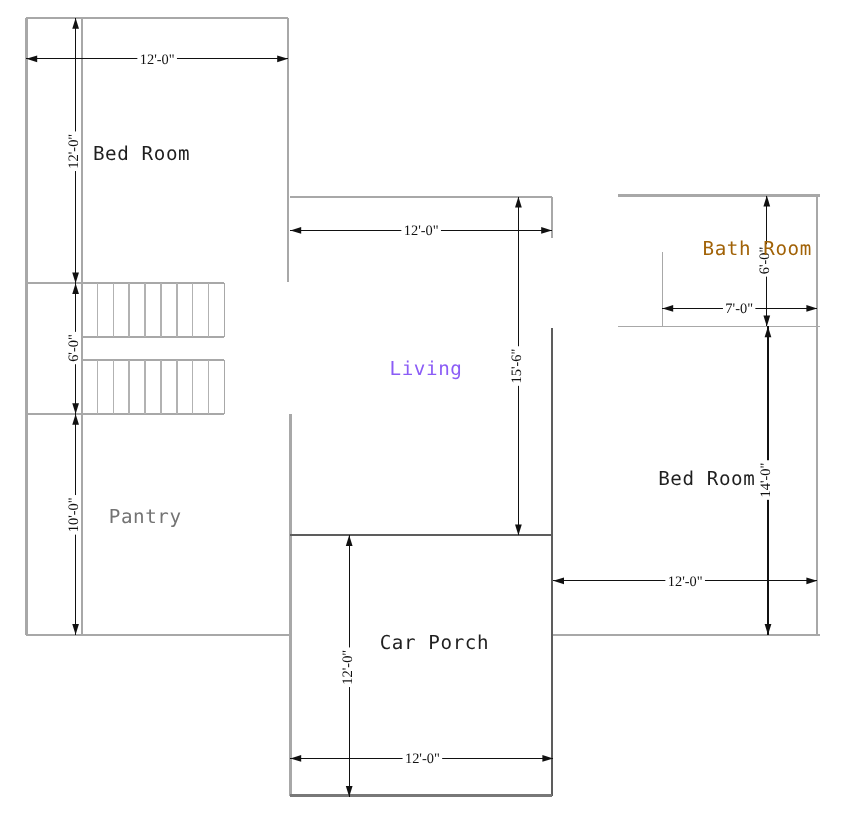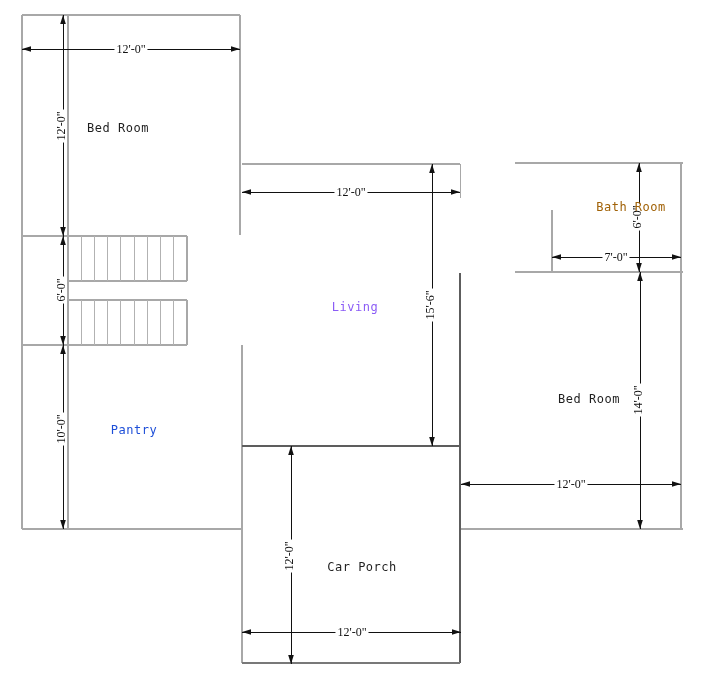--- a/index.html
+++ b/index.html
@@ -8,21 +8,21 @@
     width:715px;height:681px;
     background:#ffffff;
     overflow:hidden;
     font-family:"DejaVu Sans Mono", monospace;
   }
   #plan svg{position:absolute;left:0;top:0;}
   .room-label{
     position:absolute;
     transform:translate(-50%,-50%);
     font-family:"DejaVu Sans Mono", monospace;
-    font-size:12px;
+    font-size:16px;
     letter-spacing:0.5px;
     color:#1f1f1f;
     white-space:nowrap;
   }
   .dim-label{
     position:absolute;
     transform:translate(-50%,-50%);
     font-family:"Liberation Serif", serif;
     font-size:12px;
     color:#111111;
@@ -122,17 +122,17 @@
     <div class="dim-label" style="left: 351px; top: 192px; color: rgb(17, 17, 17);">12'-0"</div>
     <div class="dim-label vertical" style="left: 430px; top: 305px; color: rgb(17, 17, 17);">15'-6"</div>
     <div class="dim-label vertical" style="left: 637px; top: 217px; color: rgb(17, 17, 17);">6'-0"</div>
     <div class="dim-label" style="left: 616px; top: 257px; color: rgb(17, 17, 17);">7'-0"</div>
     <div class="dim-label vertical" style="left: 638px; top: 400px; color: rgb(17, 17, 17);">14'-0"</div>
     <div class="dim-label" style="left: 571px; top: 484px; color: rgb(17, 17, 17);">12'-0"</div>
     <div class="dim-label vertical" style="left: 289px; top: 556px; color: rgb(17, 17, 17);">12'-0"</div>
     <div class="dim-label" style="left: 352px; top: 632px; color: rgb(17, 17, 17);">12'-0"</div>
     <div class="room-label" style="left: 118px; top: 128px; color: rgb(31, 31, 31);">Bed Room</div>
     <div class="room-label" style="left: 355px; top: 307px; color: #8b5cf6;">Living</div>
-    <div class="room-label" style="left: 134px; top: 430px; color: #1d4ed8;">Pantry</div>
-    <div class="room-label" style="left: 362px; top: 535px; color: rgb(31, 31, 31); margin-top: 32px;">Car Porch</div>
+    <div class="room-label" style="left: 121px; top: 430px; color: #737373;">Pantry</div>
+    <div class="room-label" style="left: 362px; top: 535px; color: rgb(31, 31, 31);">Car Porch</div>
     <div class="room-label" style="left: 631px; top: 207px; color: #a16207;">Bath Room</div>
     <div class="room-label" style="left: 589px; top: 399px; color: rgb(31, 31, 31);">Bed Room</div>
   </div>
 
 </body></html>

